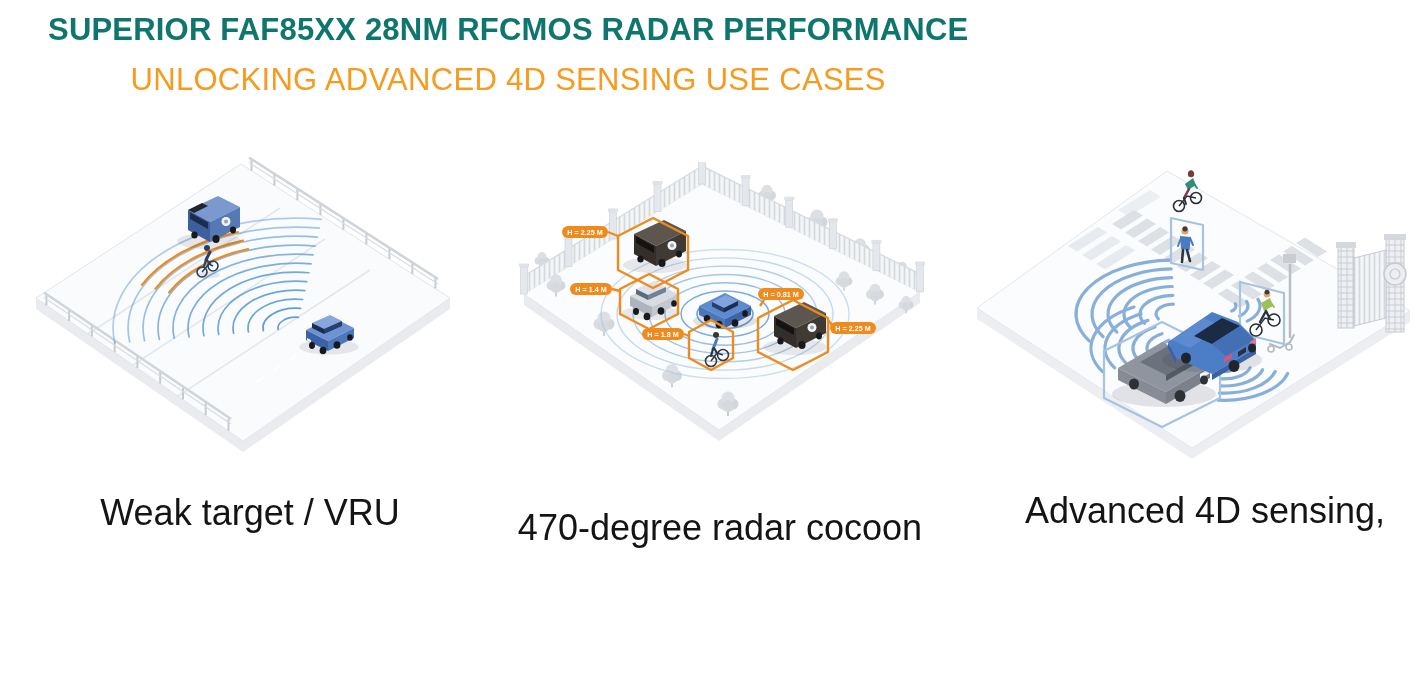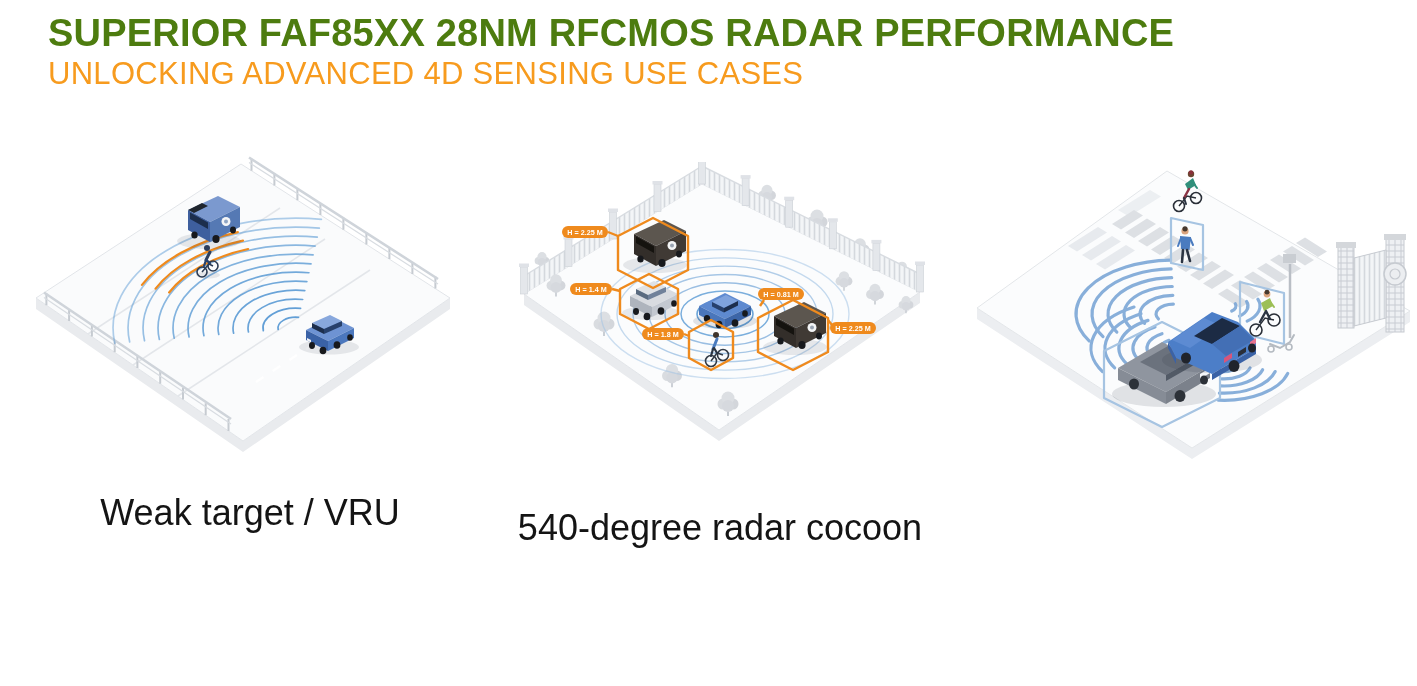--- a/index.html
+++ b/index.html
@@ -1,22 +1,22 @@
 <!DOCTYPE html>
 <html><head>
 <meta charset="utf-8">
 <style>
   html,body{margin:0;padding:0;}
   body{
     width:1417px;height:686px;background:#ffffff;position:relative;overflow:hidden;
     font-family:"Liberation Sans", sans-serif;
   }
   .header{position:absolute;left:48px;top:12px;}
-  .title{font-size:38px;font-weight:700;color:#4d7c0f;letter-spacing:.2px;line-height:1.15;}
-  .subtitle{font-size:31px;font-weight:400;color:#f79b1e;letter-spacing:.3px;line-height:1.15;margin-top:0;}
+  .title{font-size:31px;font-weight:700;color:#0f766e;letter-spacing:.2px;line-height:1.15;}
+  .subtitle{font-size:31px;font-weight:400;color:#f79b1e;letter-spacing:.3px;line-height:1.15;margin-top:14px;text-align:center;}
   .fig{position:absolute;}
   .caption{position:absolute;text-align:center;font-size:36px;color:#141414;line-height:1.3;}
   svg{display:block;}
   .arc{fill:none;stroke-linecap:round;}
 </style>
 </head>
 <body>
 
 <div class="header">
   <div class="title">SUPERIOR FAF85XX 28NM RFCMOS RADAR PERFORMANCE</div>
@@ -424,18 +424,18 @@
     <circle cx="1" cy="11" r="3" fill="none" stroke="#b4bac1" stroke-width="1.6"></circle>
     <circle cx="19" cy="9" r="3" fill="none" stroke="#b4bac1" stroke-width="1.6"></circle>
   </g>
 </svg>
 </div>
 
 <div class="caption" style="left:40px;top:490px;width:420px;">
   <span>Weak target / VRU</span><br>
 </div>
 <div class="caption" style="left:505px;top:505px;width:430px;">
-  <span>540-degree radar cocoon</span><br>
+  <span>470-degree radar cocoon</span><br>
   <span></span>
 </div>
 <div class="caption" style="left:985px;top:488px;width:440px;">
-  <br>
+  <span>Advanced 4D sensing,</span><br>
 </div>
 
 </body></html>

